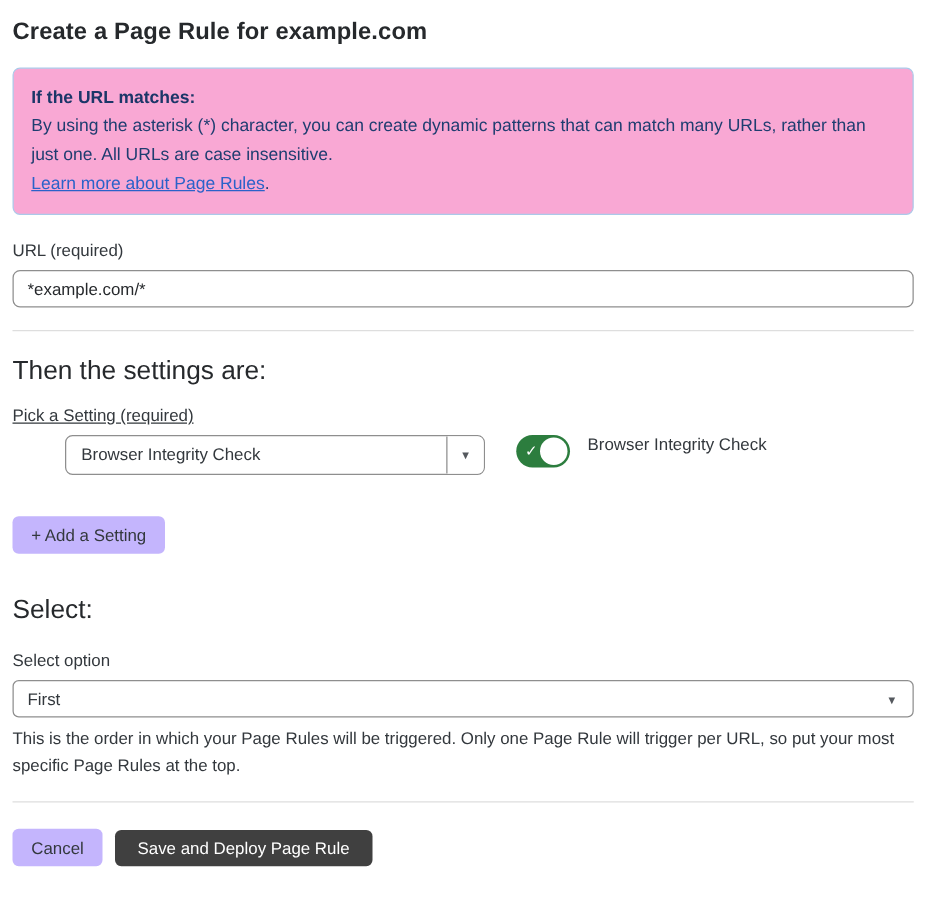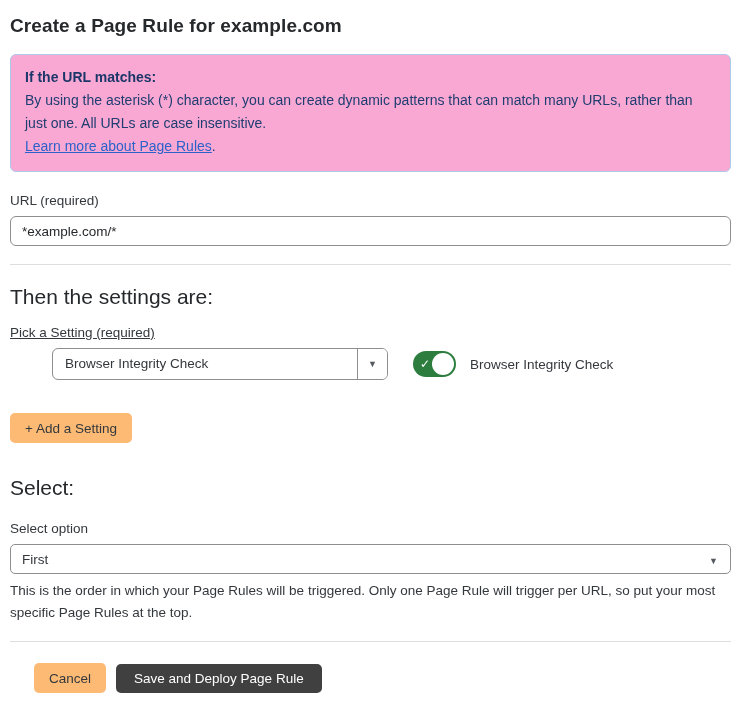--- a/index.html
+++ b/index.html
@@ -57,21 +57,21 @@
   .divider-1 { margin-top: 18px; }
 
   .section-heading {
     font-size: 21px;
     font-weight: 400;
     color: #26292c;
   }
   .settings-heading { margin-top: 20px; }
   .picker-label { margin-top: 16px; text-decoration: underline; }
 
-  .setting-row { display: flex; align-items: center; margin-top: 1px; padding-left: 42px; }
+  .setting-row { display: flex; margin-top: 1px; padding-left: 42px; }
 
   
   .combo {
     width: 336px;
     height: 32px;
     border: 1px solid #8e8e8e;
     border-radius: 6px;
     display: flex;
     background: #fff;
     overflow: hidden;
@@ -132,21 +132,21 @@
     align-items: center;
     justify-content: center;
     height: 30px;
     border: none;
     border-radius: 5px;
     font-family: "Liberation Sans", sans-serif;
     font-size: 13.5px;
     cursor: pointer;
     white-space: nowrap;
   }
-  .btn-gray { background: #fdba74; color: #33383d; padding: 0 15px; }
+  .btn-gray { background: #c4b5fd; color: #33383d; padding: 0 15px; }
   .btn-blue { background: #404040; color: #ffffff; padding: 0 18px; height: 29px; }
   .add-setting-btn { margin-top: 33px; }
 
   .order-heading { margin-top: 33px; }
   .order-label { margin-top: 21px; }
 
   .select-box {
     width: 100%;
     height: 30px;
     border: 1px solid #8e8e8e;
@@ -171,21 +171,20 @@
     margin-top: 6px;
   }
 
   .divider-2 { margin-top: 17px; }
 
   .footer-actions {
     display: flex;
     gap: 10px;
     margin-top: 21px;
     align-items: center;
-    margin-left: 24px;
   }
 </style>
 </head>
 <body>
 
 <div class="container">
 
   <h1 class="page-title">Create a Page Rule for example.com</h1>
 
   <div class="info-box">

